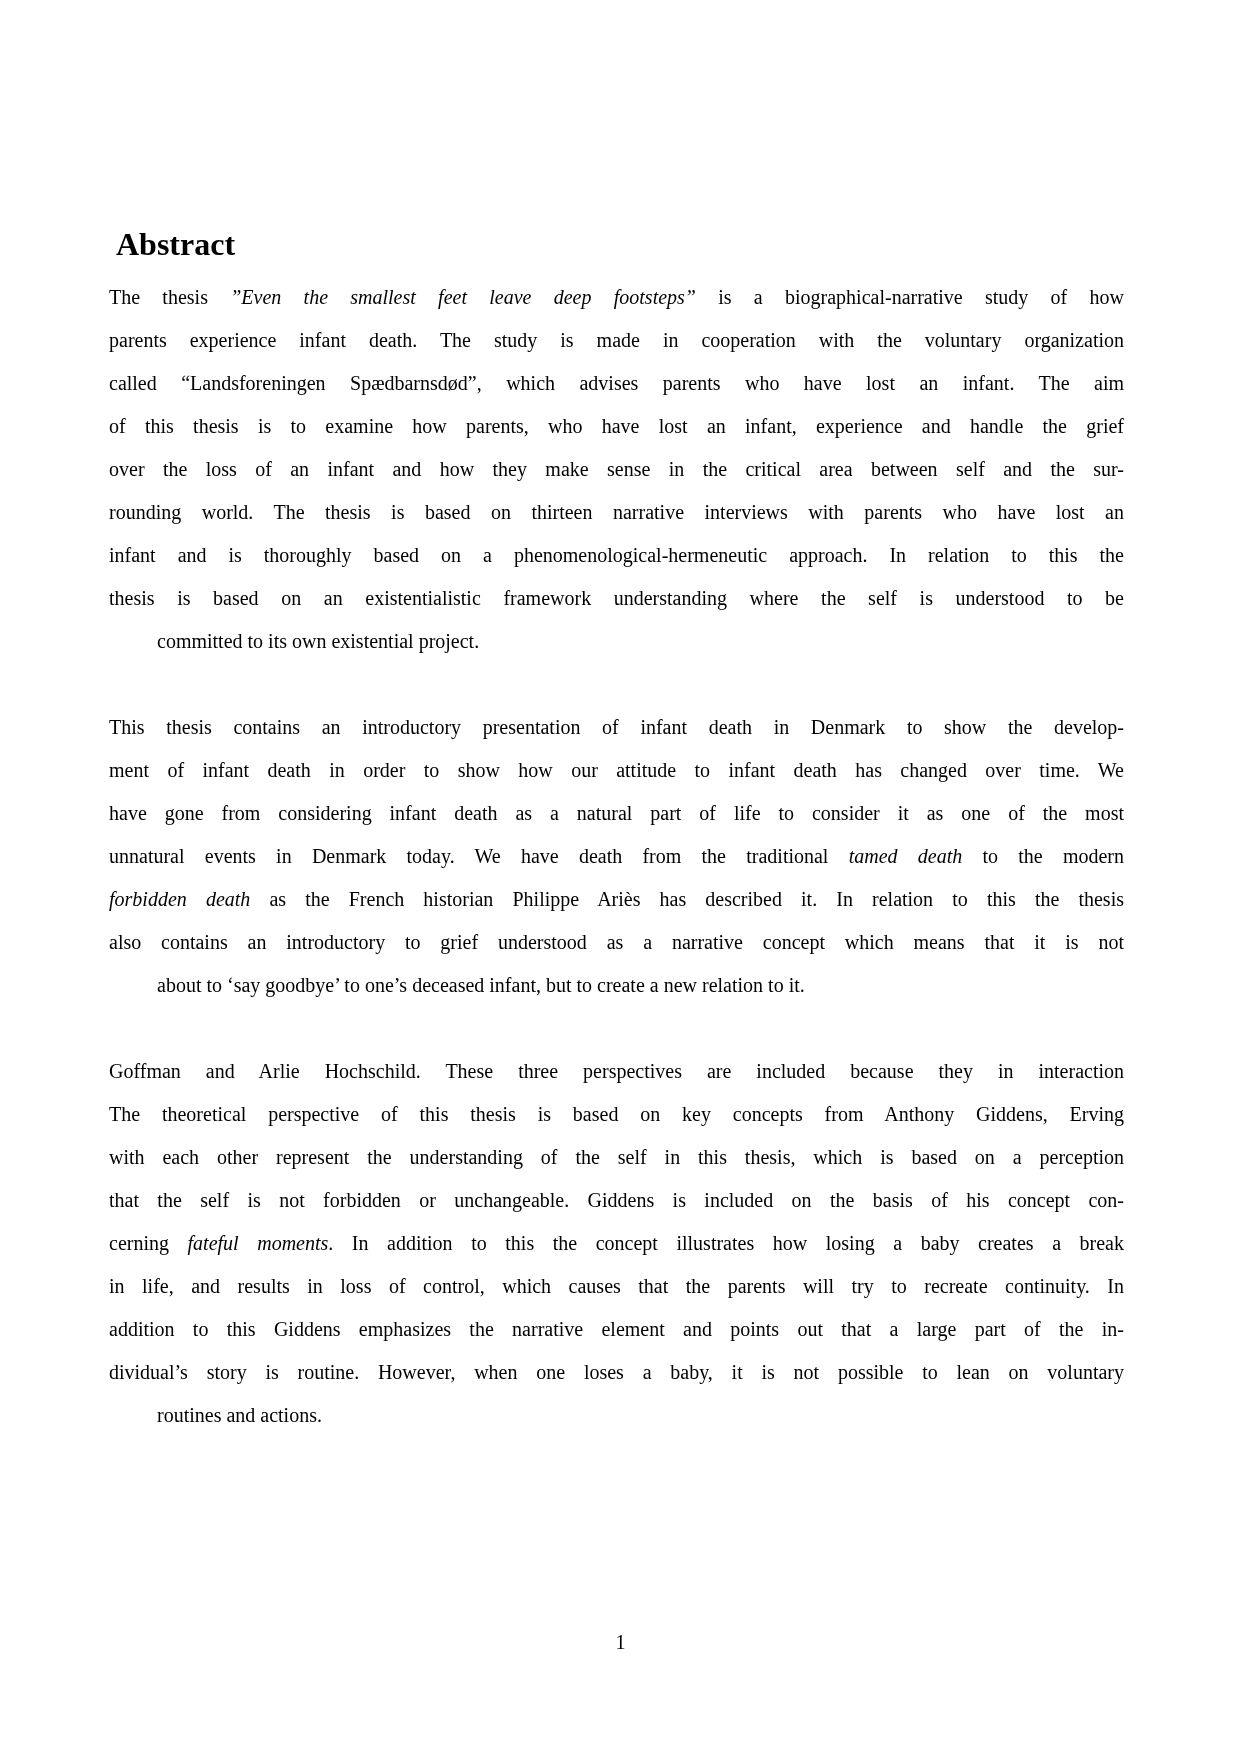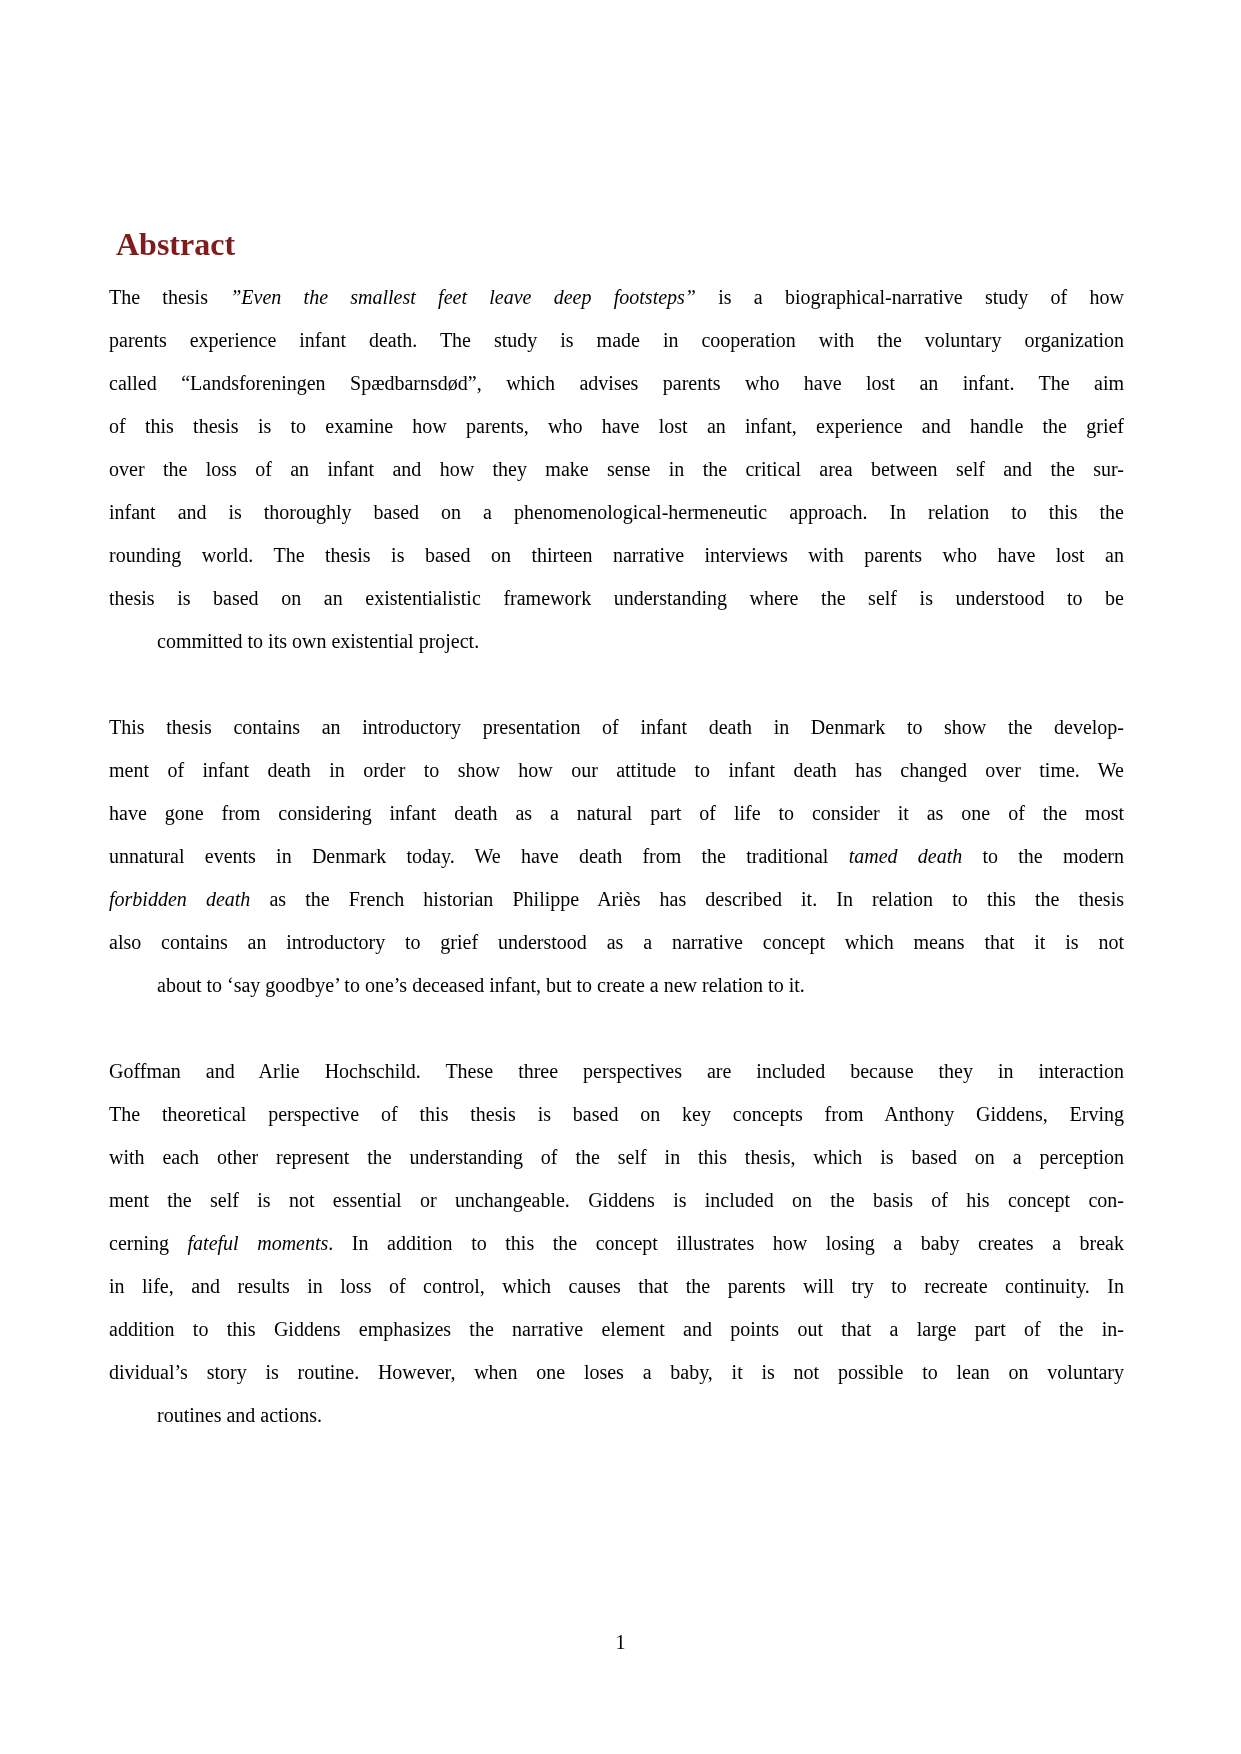--- a/index.html
+++ b/index.html
@@ -23,21 +23,21 @@
     width: 1015px;
   }
   h1.doc-heading {
     position: absolute;
     left: 7px;
     top: 223px;
     margin: 0;
     font-size: 32px;
     line-height: 43px;
     font-weight: bold;
-    color: #7f1d1d;
+    color: #000000;
     white-space: nowrap;
   }
   .paragraphs {
     position: absolute;
     left: 0;
     top: 276px;
     width: 1015px;
   }
   .paragraph + .paragraph {
     margin-top: 43px;
@@ -73,39 +73,39 @@
 <div class="page">
   <div class="content">
     <h1 class="doc-heading">Abstract</h1>
     <div class="paragraphs" id="paragraphs">
         <div class="paragraph">
           <div class="line"><span>The thesis </span><em>”Even the smallest feet leave deep footsteps”</em><span> is a biographical-narrative study of how</span></div>
           <div class="line"><span>parents experience infant death. The study is made in cooperation with the voluntary organization</span></div>
           <div class="line"><span>called “Landsforeningen Spædbarnsdød”, which advises parents who have lost an infant. The aim</span></div>
           <div class="line"><span>of this thesis is to examine how parents, who have lost an infant, experience and handle the grief</span></div>
           <div class="line"><span>over the loss of an infant and how they make sense in the critical area between self and the sur-</span></div>
+          <div class="line"><span>rounding world. The thesis is based on thirteen narrative interviews with parents who have lost an</span></div>
           <div class="line"><span>infant and is thoroughly based on a phenomenological-hermeneutic approach. In relation to this the</span></div>
-          <div class="line"><span>rounding world. The thesis is based on thirteen narrative interviews with parents who have lost an</span></div>
           <div class="line"><span>thesis is based on an existentialistic framework understanding where the self is understood to be</span></div>
           <div class="line line-last"><span>committed to its own existential project.</span></div>
         </div>
         <div class="paragraph">
           <div class="line"><span>This thesis contains an introductory presentation of infant death in Denmark to show the develop-</span></div>
           <div class="line"><span>ment of infant death in order to show how our attitude to infant death has changed over time. We</span></div>
           <div class="line"><span>have gone from considering infant death as a natural part of life to consider it as one of the most</span></div>
           <div class="line"><span>unnatural events in Denmark today. We have death from the traditional </span><em>tamed death</em><span> to the modern</span></div>
           <div class="line"><em>forbidden death</em><span> as the French historian Philippe Ariès has described it. In relation to this the thesis</span></div>
           <div class="line"><span>also contains an introductory to grief understood as a narrative concept which means that it is not</span></div>
           <div class="line line-last"><span>about to ‘say goodbye’ to one’s deceased infant, but to create a new relation to it.</span></div>
         </div>
         <div class="paragraph">
           <div class="line"><span>Goffman and Arlie Hochschild. These three perspectives are included because they in interaction</span></div>
           <div class="line"><span>The theoretical perspective of this thesis is based on key concepts from Anthony Giddens, Erving</span></div>
           <div class="line"><span>with each other represent the understanding of the self in this thesis, which is based on a perception</span></div>
-          <div class="line"><span>ment the self is not essential or unchangeable. Giddens is included on the basis of his concept con-</span></div>
+          <div class="line"><span>that the self is not forbidden or unchangeable. Giddens is included on the basis of his concept con-</span></div>
           <div class="line"><span>cerning </span><em>fateful moments</em><span>. In addition to this the concept illustrates how losing a baby creates a break</span></div>
           <div class="line"><span>in life, and results in loss of control, which causes that the parents will try to recreate continuity. In</span></div>
           <div class="line"><span>addition to this Giddens emphasizes the narrative element and points out that a large part of the in-</span></div>
           <div class="line"><span>dividual’s story is routine. However, when one loses a baby, it is not possible to lean on voluntary</span></div>
           <div class="line line-last"><span>routines and actions.</span></div>
         </div>
       </div>
   </div>
   <div class="page-number">1</div>
 </div>

